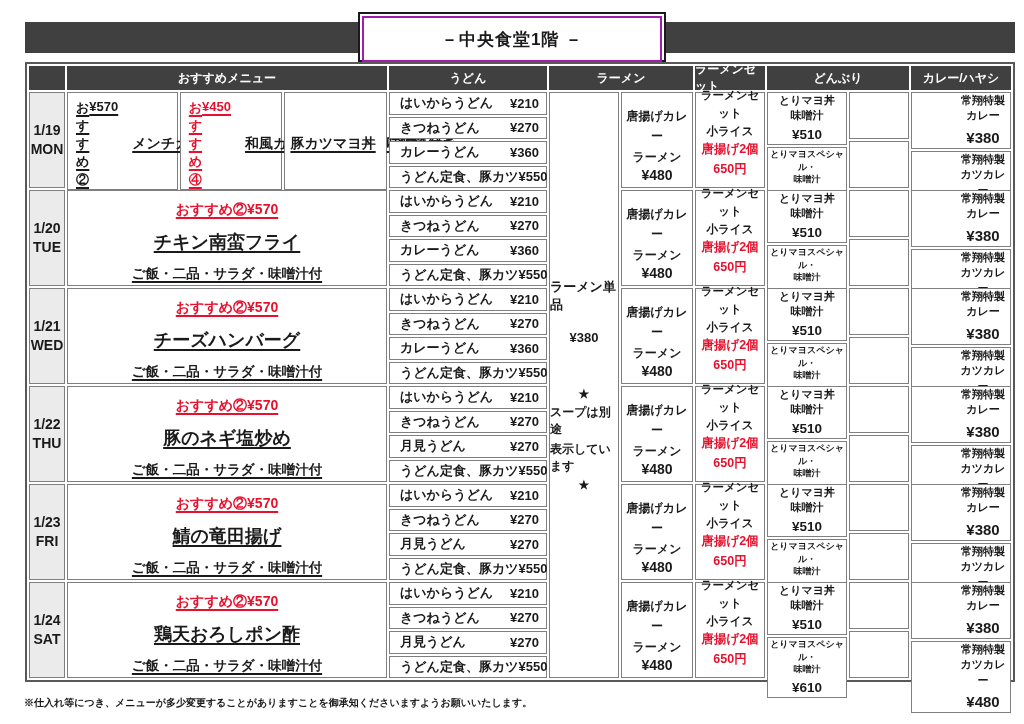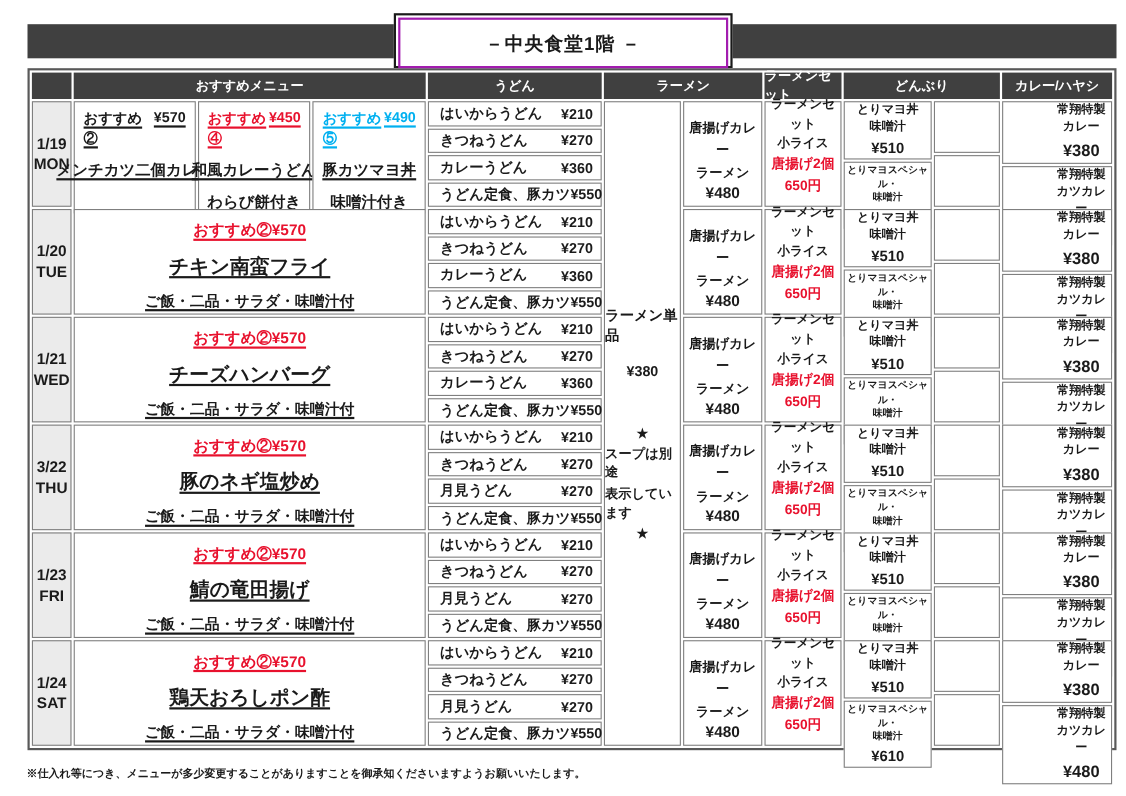--- a/index.html
+++ b/index.html
@@ -49,21 +49,21 @@
     display:flex; flex-direction:column; align-items:center; justify-content:center;
     font-size:14px; line-height:1.35;
   }
 
   .u { text-decoration:underline; text-underline-offset:3px; text-decoration-thickness:1.5px; }
   .c-red { color:var(--red,#e8112d); }
   .c-blue { color:var(--blue,#00b0f0); }
 
   
   .rec3 { display:grid; grid-template-columns:1.08fr 1fr 1fr; gap:2px; min-width:0; }
-  .sp { display:flex; flex-direction:column; align-items:center; padding:6px 5px 0; gap:11px; }
+  .sp { display:flex; flex-direction:row; align-items:center; padding:6px 5px 0; gap:11px; }
   .sp-head { display:flex; justify-content:space-between; width:100%; font-size:13px; box-sizing:border-box; padding:0 3px; }
   .sp-line { font-size:14px; white-space:nowrap; }
 
   
   .rec1 { display:flex; flex-direction:column; align-items:center; padding-top:10px; gap:11px; }
   .sp-head1 { font-size:14px; }
   .rec-name { font-size:18px;font-family:Liberation Serif, serif; }
   .rec-note { font-size:13.5px; }
 
   
@@ -153,24 +153,20 @@
       </div>
       <div class="cell sp">
         <div class="sp-head c-red">
           <span class="u">おすすめ④</span>
           <span class="u">¥450</span>
         </div>
         <div class="sp-line u">和風カレーうどん</div>
         <div class="sp-line u">わらび餅付き</div>
       </div>
       <div class="cell sp">
-        <div class="sp-head c-blue">
-          <span class="u">おすすめ⑤</span>
-          <span class="u">¥490</span>
-        </div>
         <div class="sp-line u">豚カツマヨ丼</div>
         <div class="sp-line u">味噌汁付き</div>
       </div>
     </div>
     <div class="subcol u4">
       <div class="cell urow">
           <span>はいからうどん</span>
           <span>¥210</span>
         </div>
       <div class="cell urow">
@@ -360,21 +356,21 @@
         <div class="cur-p">¥380</div>
       </div>
       <div class="cell cur">
         <div>常翔特製</div>
         <div>カツカレー</div>
         <div class="cur-p">¥480</div>
       </div>
     </div>
 
     <div class="cell day">
-      <div>3/22</div>
+      <div>1/22</div>
       <div>THU</div>
     </div>
     <div class="cell rec1">
       <div class="sp-head1 c-red u">おすすめ②¥570</div>
       <div class="rec-name u">豚のネギ塩炒め</div>
       <div class="rec-note u">ご飯・二品・サラダ・味噌汁付</div>
     </div>
     <div class="subcol u4">
       <div class="cell urow">
           <span>はいからうどん</span>

